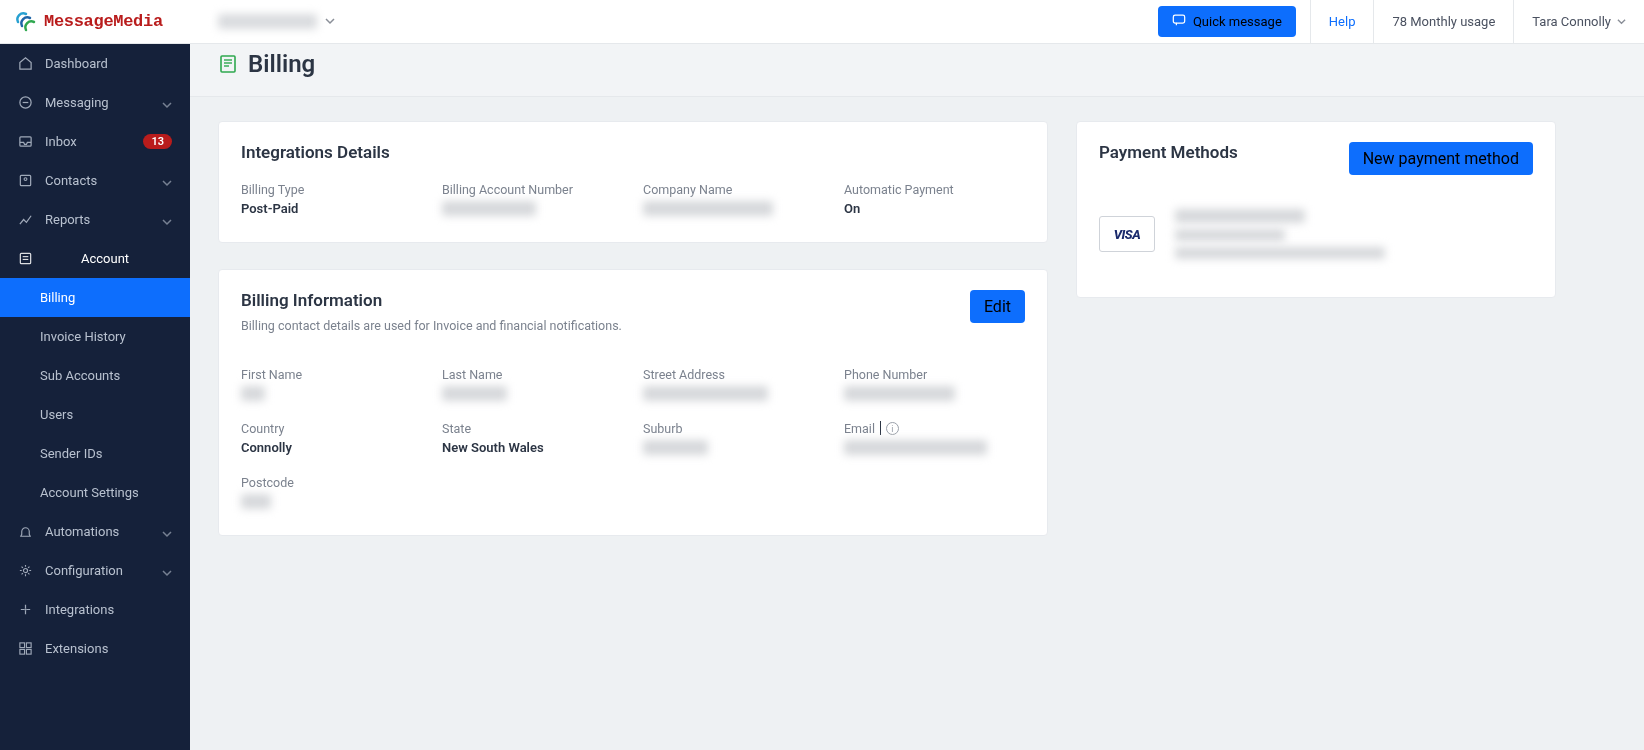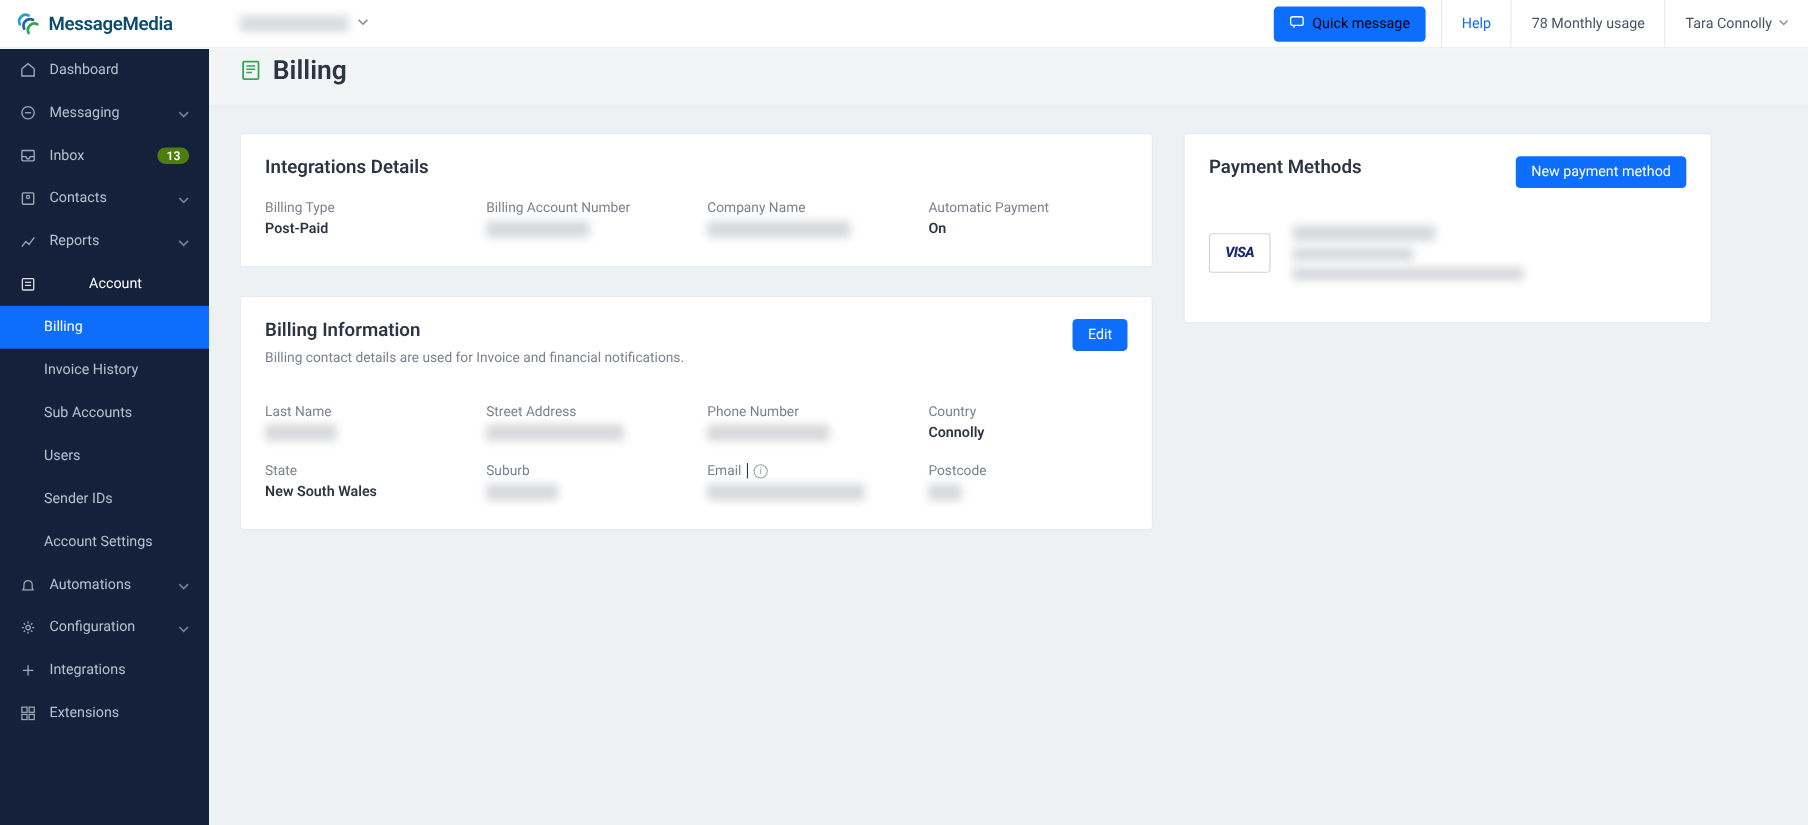--- a/index.html
+++ b/index.html
@@ -37,22 +37,23 @@
       padding-left: 14px;
       gap: 6px;
     }
     .brand-logo {
       width: 24px;
       height: 24px;
     }
     .brand-name {
       font-size: 17px;
       font-weight: 600;
-      color: #0c4a6e;
+      color: #b91c1c;
       letter-spacing: -0.3px;
+      font-family: Liberation Mono, monospace;
     }
     .workspace-select {
       margin-left: 18px;
       display: flex;
       align-items: center;
       gap: 8px;
       color: #8a8f98;
       font-size: 13px;
       cursor: pointer;
     }
@@ -122,21 +123,21 @@
       opacity: 0.85;
     }
     .nav-chevron {
       margin-left: auto;
       width: 10px;
       height: 10px;
       opacity: 0.6;
     }
     .nav-badge {
       margin-left: auto;
-      background: #4d7c0f;
+      background: #b91c1c;
       color: #fff;
       border-radius: 10px;
       font-size: 11px;
       padding: 1px 8px;
       font-weight: 600;
     }
     .sub-item {
       padding: 12px 18px 12px 40px;
       font-size: 13px;
       cursor: pointer;
@@ -227,25 +228,25 @@
     }
     .field-value.redacted, .redacted-block {
       filter: blur(4px);
       background: #d6d8db;
       color: transparent;
       width: fit-content;
       border-radius: 2px;
     }
     .btn-primary-sm {
       background: #0d6efd;
-      color: #ffffff;
+      color: #000000;
       border: none;
       border-radius: 4px;
       padding: 7px 14px;
-      font-size: 13px;
+      font-size: 16px;
       cursor: pointer;
     }
     .payment-row {
       display: flex;
       align-items: center;
       gap: 20px;
       padding: 18px 22px 38px 22px;
     }
     .visa-box {
       width: 56px;
@@ -472,20 +473,24 @@
       <section class="card">
         <div class="card-head">
           <div>
             <h2 class="card-title">Billing Information</h2>
             <p class="card-sub">Billing contact details are used for Invoice and financial notifications.</p>
           </div>
           <button class="btn-primary-sm"><span>Edit</span></button>
         </div>
         <div class="card-body grid2" style="padding-top:18px;">
           <div>
+            <div class="field-label">First Name</div>
+            <div class="field-value redacted">RED</div>
+          </div>
+          <div>
             <div class="field-label">Last Name</div>
             <div class="field-value redacted">REDACTED</div>
           </div>
           <div>
             <div class="field-label">Street Address</div>
             <div class="field-value redacted">REDACTED ADDRESS</div>
           </div>
           <div>
             <div class="field-label">Phone Number</div>
             <div class="field-value redacted">REDACTED PHONE</div>

